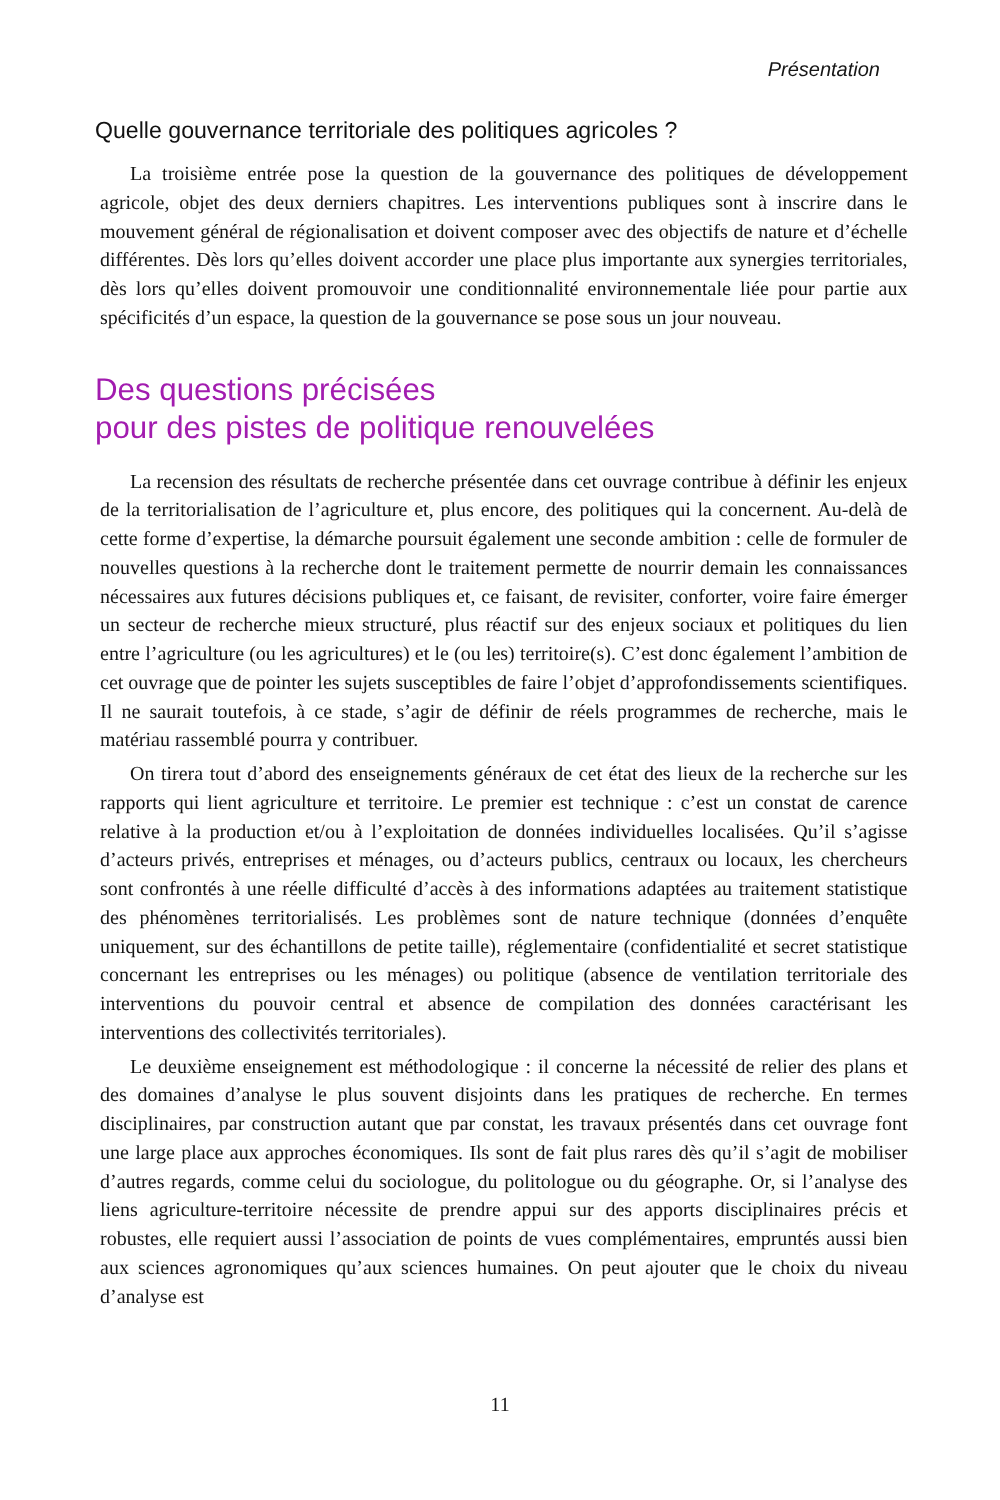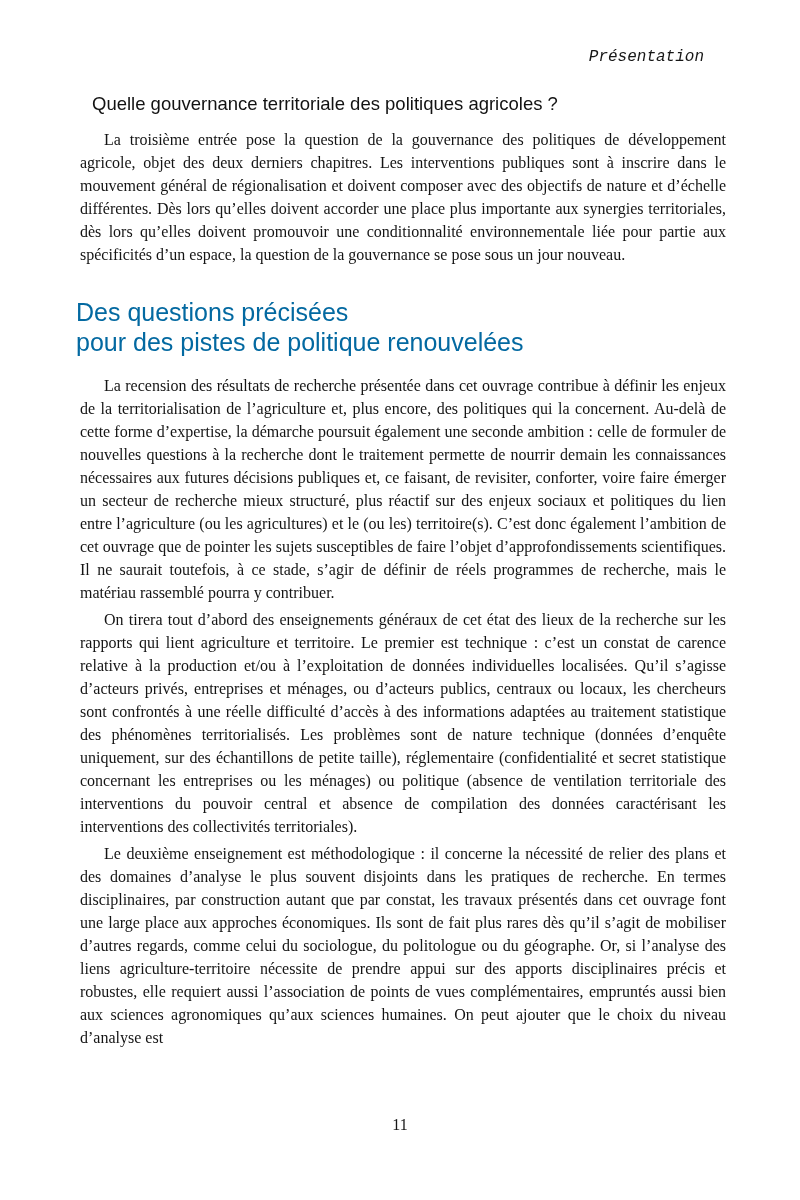--- a/index.html
+++ b/index.html
@@ -15,53 +15,53 @@
     width: 800px;
     height: 1200px;
     background: #ffffff;
     color: #141414;
     box-sizing: border-box;
     padding: 48px 70px 0 76px;
     font-family: "Liberation Serif", serif;
   }
   .running-header {
     text-align: right;
-    font-family: Liberation Mono, monospace;
+    font-family: Liberation Sans, sans-serif;
     font-style: italic;
     font-size: 16px;
     line-height: 18px;
     padding-right: 26px;
     color: #161616;
   }
   .section-heading {
     font-family: "Liberation Sans", sans-serif;
     font-weight: normal;
     font-size: 18.5px;
     line-height: 22px;
-    margin: 27px 0 13px 16px;
+    margin: 27px 0 13px 0;
     color: #121212;
   }
   .body-para {
     font-family: "Liberation Serif", serif;
     font-size: 16px;
     line-height: 23px;
     text-align: justify;
     text-indent: 24px;
     margin: 4px;
     color: #141414;
     hyphens: auto;
     -webkit-hyphens: auto;
   }
   .chapter-heading {
     font-family: "Liberation Sans", sans-serif;
     font-weight: normal;
     font-size: 25px;
     line-height: 30px;
     margin: 31px 0 17px 0;
-    color: #0369a1;
+    color: #a21caf;
   }
   .page-number {
     position: absolute;
     left: 0;
     width: 800px;
     top: 1116px;
     text-align: center;
     font-family: "Liberation Serif", serif;
     font-size: 16px;
     color: #161616;

